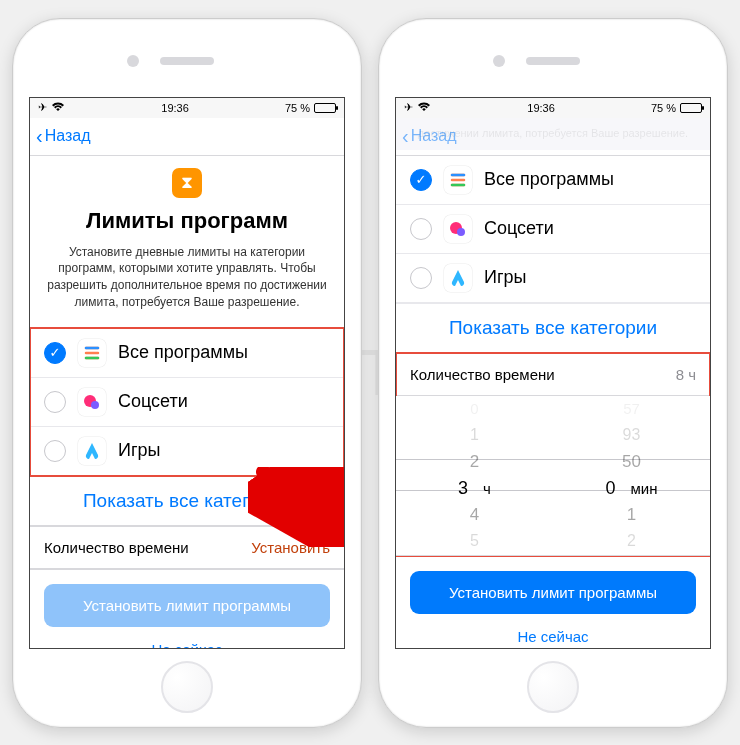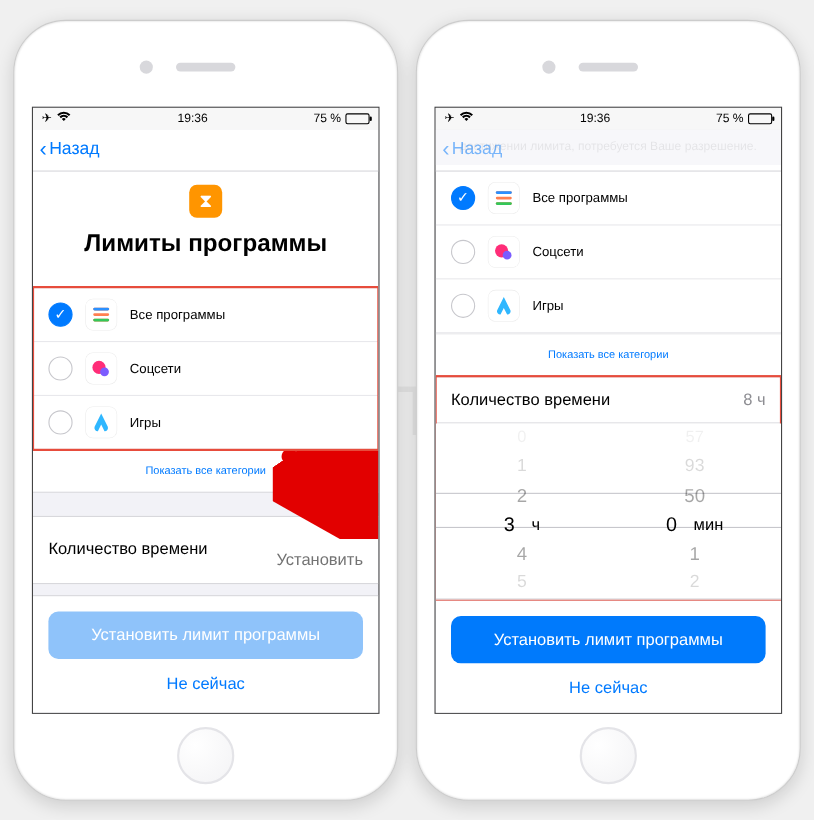--- a/index.html
+++ b/index.html
@@ -145,34 +145,34 @@
   }
   .app-icon {
     width: 28px; height: 28px; border-radius: 6.5px;
     display: flex; align-items: center; justify-content: center;
     font-size: 15px; flex-shrink: 0;
     box-shadow: 0 0 0 0.5px rgba(0,0,0,0.08);
   }
   .icon-all { background: #fff; }
   .icon-social { background: #fff; }
   .icon-games { background: #fff; }
-  .row-label { font-size: 12px; }
-  .link-row { text-align: center; color: #007aff; font-size: 10px; padding: 13px; border-top: 0.5px solid #e8e8ec; cursor:pointer;}
+  .row-label { font-size: 18px; }
+  .link-row { text-align: center; color: #007aff; font-size: 19px; padding: 13px; border-top: 0.5px solid #e8e8ec; cursor:pointer;}
   .spacer { height: 26px; }
   .spacer-sm { height: 12px; }
   .time-row {
     background: #fff;
     border-top: 0.5px solid #d8d8dc;
     border-bottom: 0.5px solid #d8d8dc;
     display: flex; justify-content: space-between; align-items: center;
     padding: 12px 14px;
     font-size: 15px;
   }
   .time-row .value { color: #8e8e93; }
-  .time-row .action { color: #737373; cursor:pointer;margin-top:19px; }
+  .time-row .action { color: #c2410c; cursor:pointer; }
   .picker {
     background: #fff;
     border-bottom: 0.5px solid #d8d8dc;
     height: 160px;
     position: relative;
     display: flex;
     overflow: hidden;
   }
   .picker-col {
     flex: 1;
@@ -249,21 +249,22 @@
     <div class="nav-bar">
       <div class="back-link">
         <span class="back-chevron">‹</span>
         <span>Назад</span>
       </div>
     </div>
 
     <div class="content">
       <div class="header-block">
         <div class="hourglass-badge">⧗</div>
-        <div class="page-title">Лимиты программы</div>
+        <div class="page-title">Лимиты программ</div>
+        <div class="page-desc">Установите дневные лимиты на категории программ, которыми хотите управлять. Чтобы разрешить дополнительное время по достижении лимита, потребуется Ваше разрешение.</div>
       </div>
 
       <div class="list-section highlight-box">
         <div class="list-row">
           <div class="radio checked">✓</div>
           <div class="app-icon icon-all">
             <svg width="18" height="18" viewBox="0 0 18 18">
                 <path d="M3 4h12M3 9h12M3 14h12" stroke="#ff7f50" stroke-width="2.5" stroke-linecap="round"></path>
                 <path d="M3 4h12" stroke="#2b90ff" stroke-width="2.5" stroke-linecap="round"></path>
                 <path d="M3 14h12" stroke="#34c759" stroke-width="2.5" stroke-linecap="round"></path>

